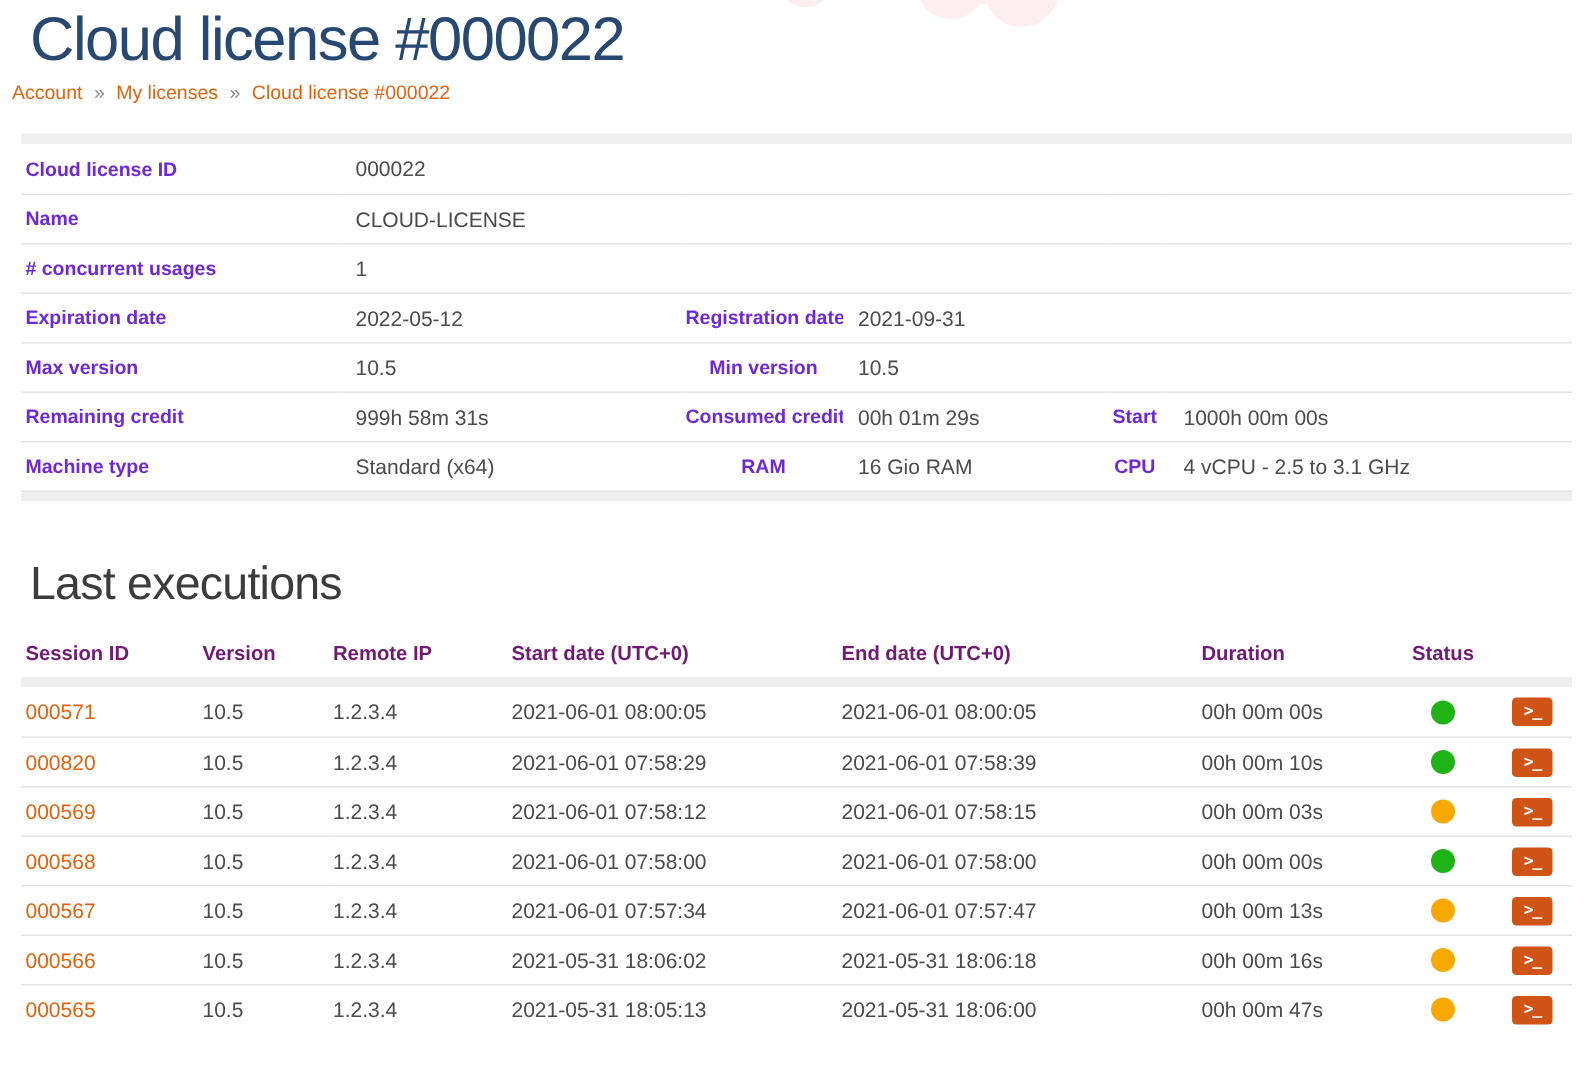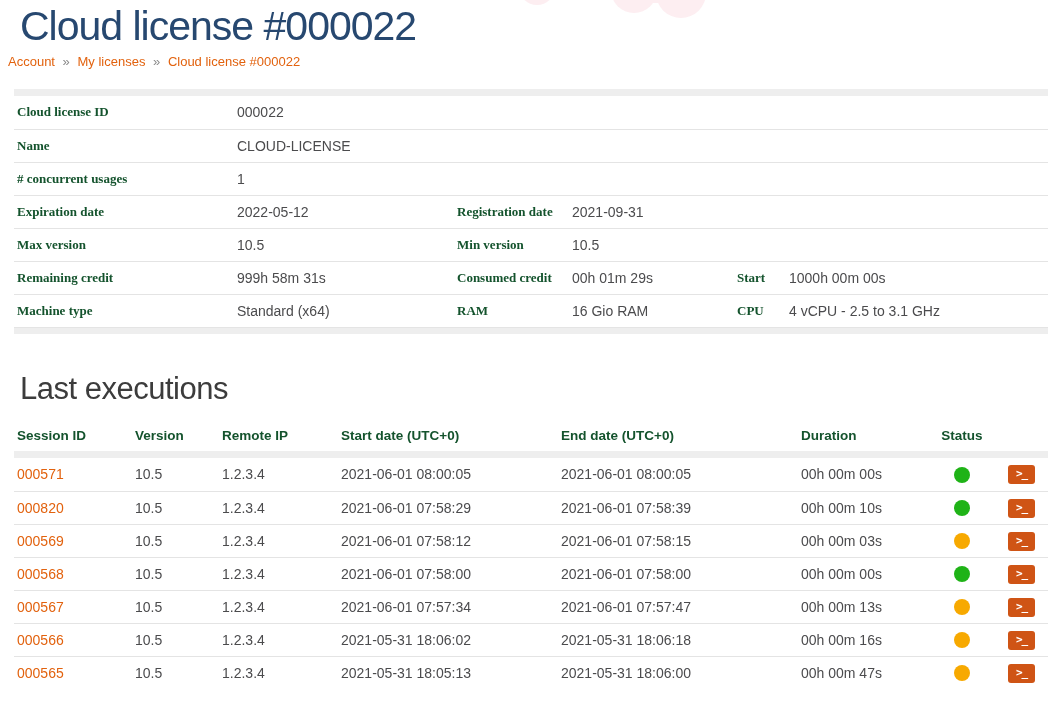--- a/index.html
+++ b/index.html
@@ -26,37 +26,37 @@
   a { color:#e2620e; text-decoration:none; }
   .breadcrumb .sep { margin:0 4px; color:#8a8a8a; }
 
   table.data-table {
     width:1034px; margin:20px 14px 0 14px;
     border-collapse:collapse; table-layout:fixed; font-size:14px;
   }
   tr.strip td { height:7px; padding:0; background:#eeeeee; }
   tr.data-row { height:33px; }
   tr.data-row.sep td { border-bottom:1px solid #e4e4e4; }
-  td.lbl { color:#14532d; font-weight:bold; font-size:13px; padding-left:3px;
-           white-space:nowrap; overflow:hidden;font-family:Liberation Serif, serif; }
-  td.lbl.right { text-align:left; padding-left:0; }
+  td.lbl { color:#6d28d9; font-weight:bold; font-size:13px; padding-left:3px;
+           white-space:nowrap; overflow:hidden; }
+  td.lbl.right { text-align:center; padding-left:0; }
   td.val { color:#4b4b4d; padding-left:10px; white-space:nowrap; overflow:hidden; }
   td.val.pad12 { padding-left:12px; }
 
   h2.section-title {
     margin:36px 0 0 20px; font-size:31px; line-height:38px;
     font-weight:300; color:#3c3c3c; letter-spacing:-0.5px;
   }
 
   table.exec-table {
     width:1034px; margin:14px 14px 0 14px;
     border-collapse:collapse; table-layout:fixed; font-size:14px;
   }
   .exec-table th {
-    color:#14532d; font-size:13.5px; font-weight:bold; text-align:left;
+    color:#701a75; font-size:13.5px; font-weight:bold; text-align:left;
     padding:6px 0 8px 3px; white-space:nowrap;margin-top:40px;
   }
   .exec-table th.center { text-align:center; padding-left:0; }
   .exec-table tr.exec-row { height:33px; }
   .exec-table tr.exec-row.sep td { border-bottom:1px solid #e4e4e4; }
   .exec-table td { padding-left:3px; white-space:nowrap; overflow:hidden;margin-left:45px; }
   .exec-table td.center { text-align:center; padding-left:0; }
 
   .dot { display:inline-block; width:16px; height:16px; border-radius:50%;
          vertical-align:middle; }

